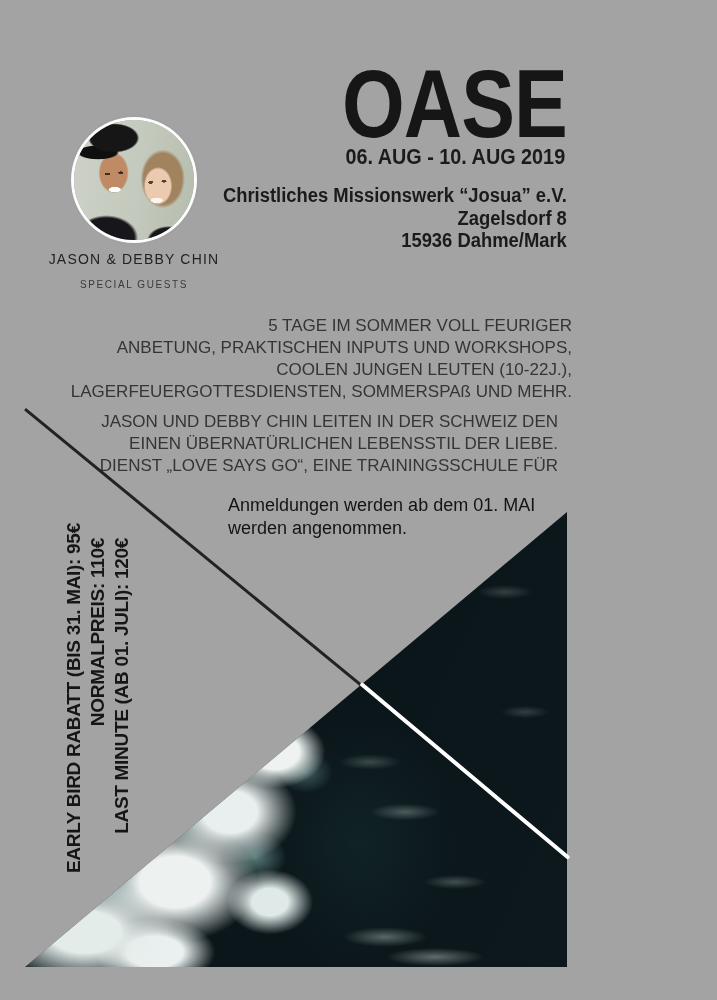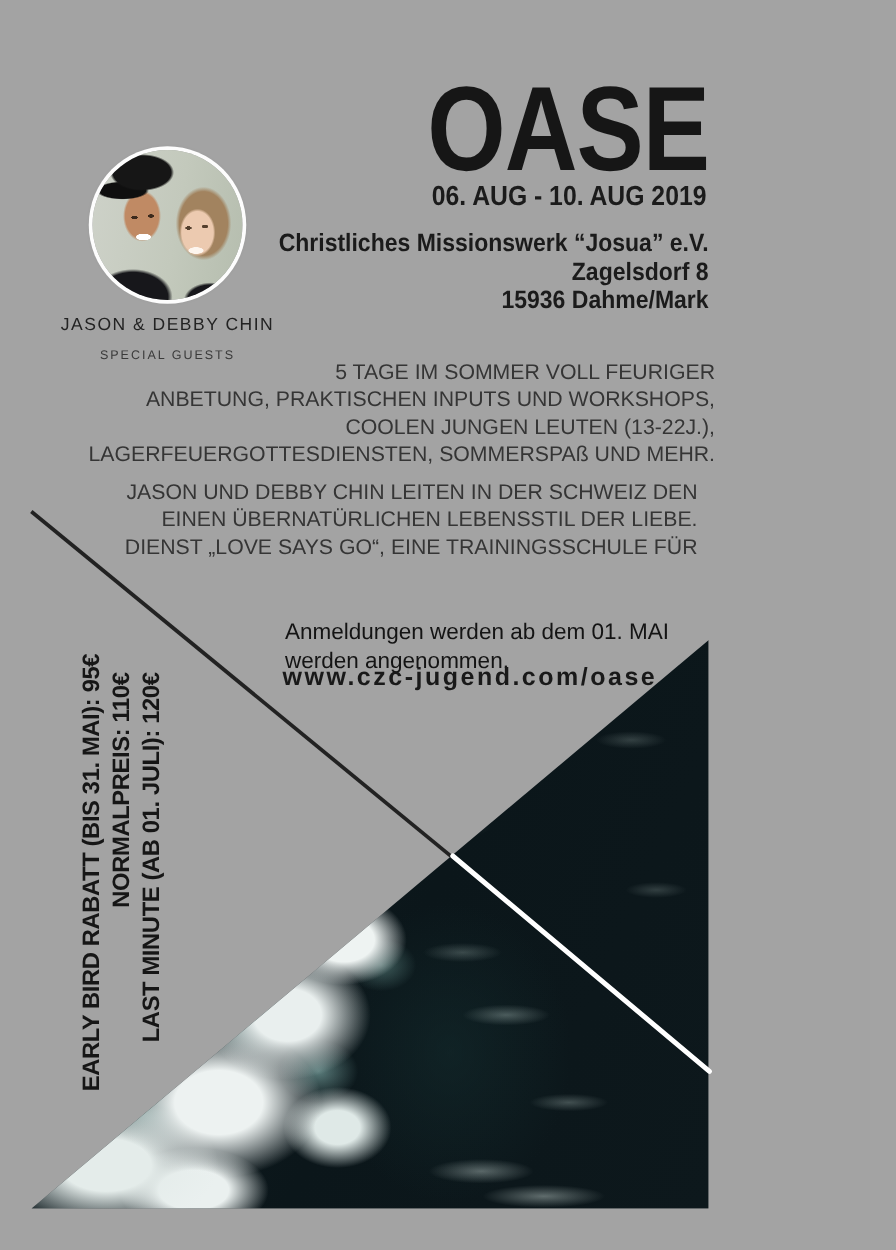--- a/index.html
+++ b/index.html
@@ -51,21 +51,21 @@
       radial-gradient(ellipse 48px 34px at 27% 98%, #17171b 58%, rgba(23,23,27,0) 66%),
       radial-gradient(ellipse 34px 22px at 79% 100%, #17171b 55%, rgba(23,23,27,0) 64%),
       
       linear-gradient(100deg, #ced2c9 0%, #c3c9bc 55%, #b5bdae 100%);
   }
   .guest-caption { left:24px; top:251px; width:220px; text-align:center; color:#232323; }
   .guest-names { font-size:14px; letter-spacing:1.2px; white-space:nowrap; }
   .guest-role  { font-size:10px; letter-spacing:1.6px; margin-top:12px; color:#3a3a3a; }
 
   
-  .para { text-align:right; font-size:17px; line-height:22px; color:#353535; white-space:nowrap; }
+  .para { text-align:right; font-size:17px; line-height:22px; color:#353535; white-space:nowrap;margin-top:28px; }
   .para1 { top:287px; right:145px; }
   .para2 { top:383px; right:159px; }
 
   .reg { left:228px; top:478px; font-size:18px; font-weight:normal; line-height:23px; color:#141414; white-space:nowrap;margin-top:16px; }
   .url { left:226px; top:531px; font-size:20px; font-weight:bold; letter-spacing:2px; color:#191919; white-space:nowrap; }
 
   
   .prices {
     left:62px; top:873px; width:335px; height:72px;
     transform:rotate(-90deg); transform-origin:0 0;
@@ -133,34 +133,33 @@
 
   <div class="abs photo"></div>
   <div class="abs guest-caption">
     <div class="guest-names">JASON &amp; DEBBY CHIN</div>
     <div class="guest-role">SPECIAL GUESTS</div>
   </div>
 
   <div class="abs para para1">
     <div>5 TAGE IM SOMMER VOLL FEURIGER</div>
     <div>ANBETUNG, PRAKTISCHEN INPUTS UND WORKSHOPS,</div>
-    <div>COOLEN JUNGEN LEUTEN (13-22J.),</div>
+    <div>COOLEN JUNGEN LEUTEN (10-22J.),</div>
     <div>LAGERFEUERGOTTESDIENSTEN, SOMMERSPAß UND MEHR.</div>
   </div>
   <div class="abs para para2">
     <div>JASON UND DEBBY CHIN LEITEN IN DER SCHWEIZ DEN</div>
     <div>EINEN ÜBERNATÜRLICHEN LEBENSSTIL DER LIEBE.</div>
     <div>DIENST „LOVE SAYS GO“, EINE TRAININGSSCHULE FÜR</div>
   </div>
 
   <div class="abs reg">
     <div>Anmeldungen werden ab dem 01. MAI</div>
     <div>werden angenommen.</div>
   </div>
-  <div class="abs url">www.czc-jugend.com/oase</div>
 
   <div class="abs prices">
     <div>EARLY BIRD RABATT (BIS 31. MAI): 95€</div>
     <div>NORMALPREIS: 110€</div>
     <div>LAST MINUTE (AB 01. JULI): 120€</div>
   </div>
 
   <div class="abs ocean"></div>
   <div class="abs line-black"></div>
   <div class="abs line-white"></div>

